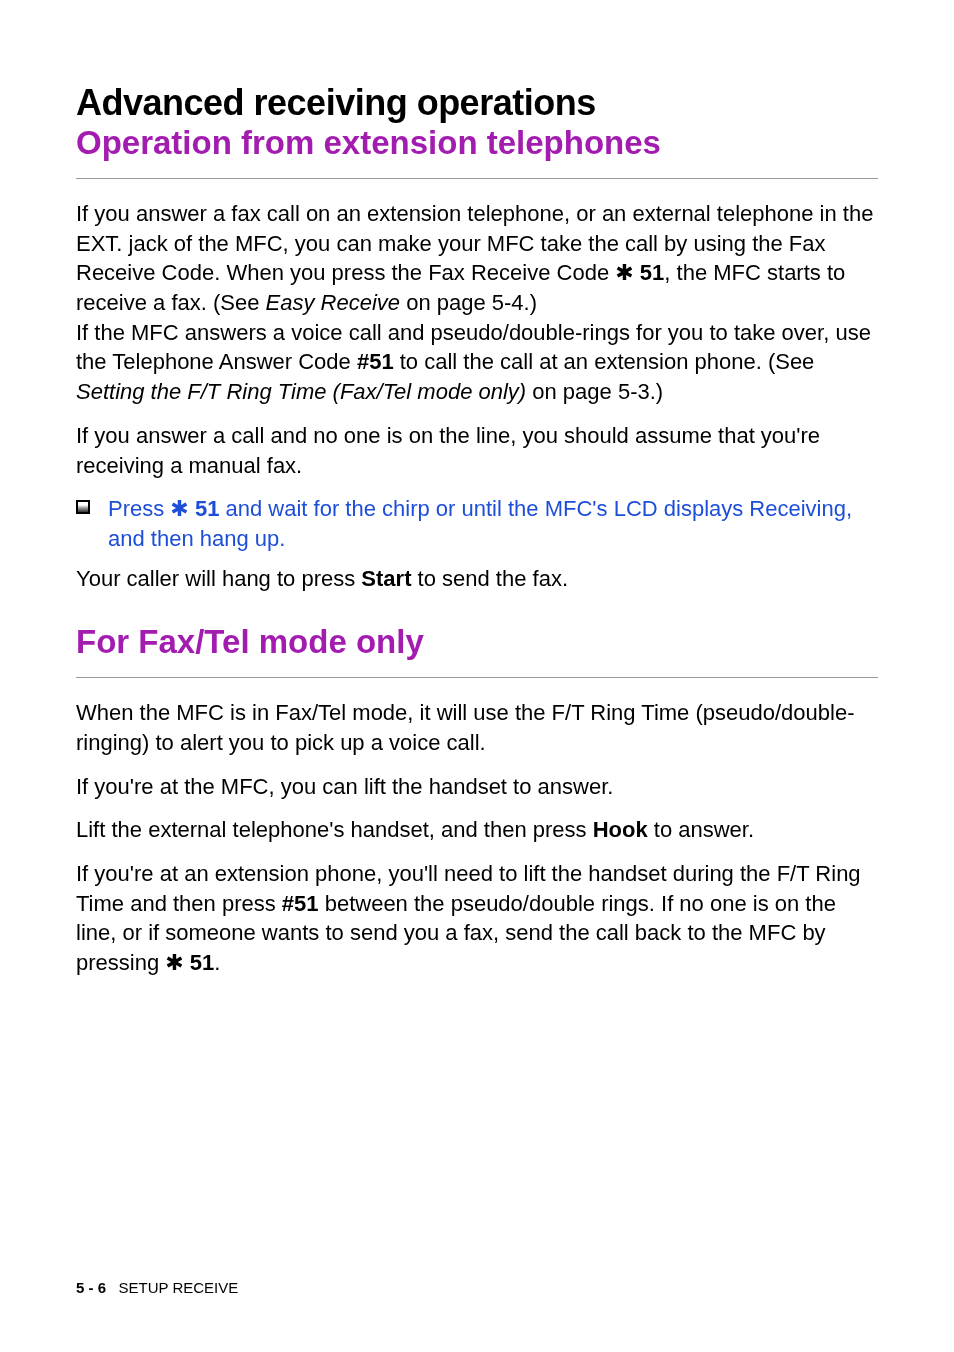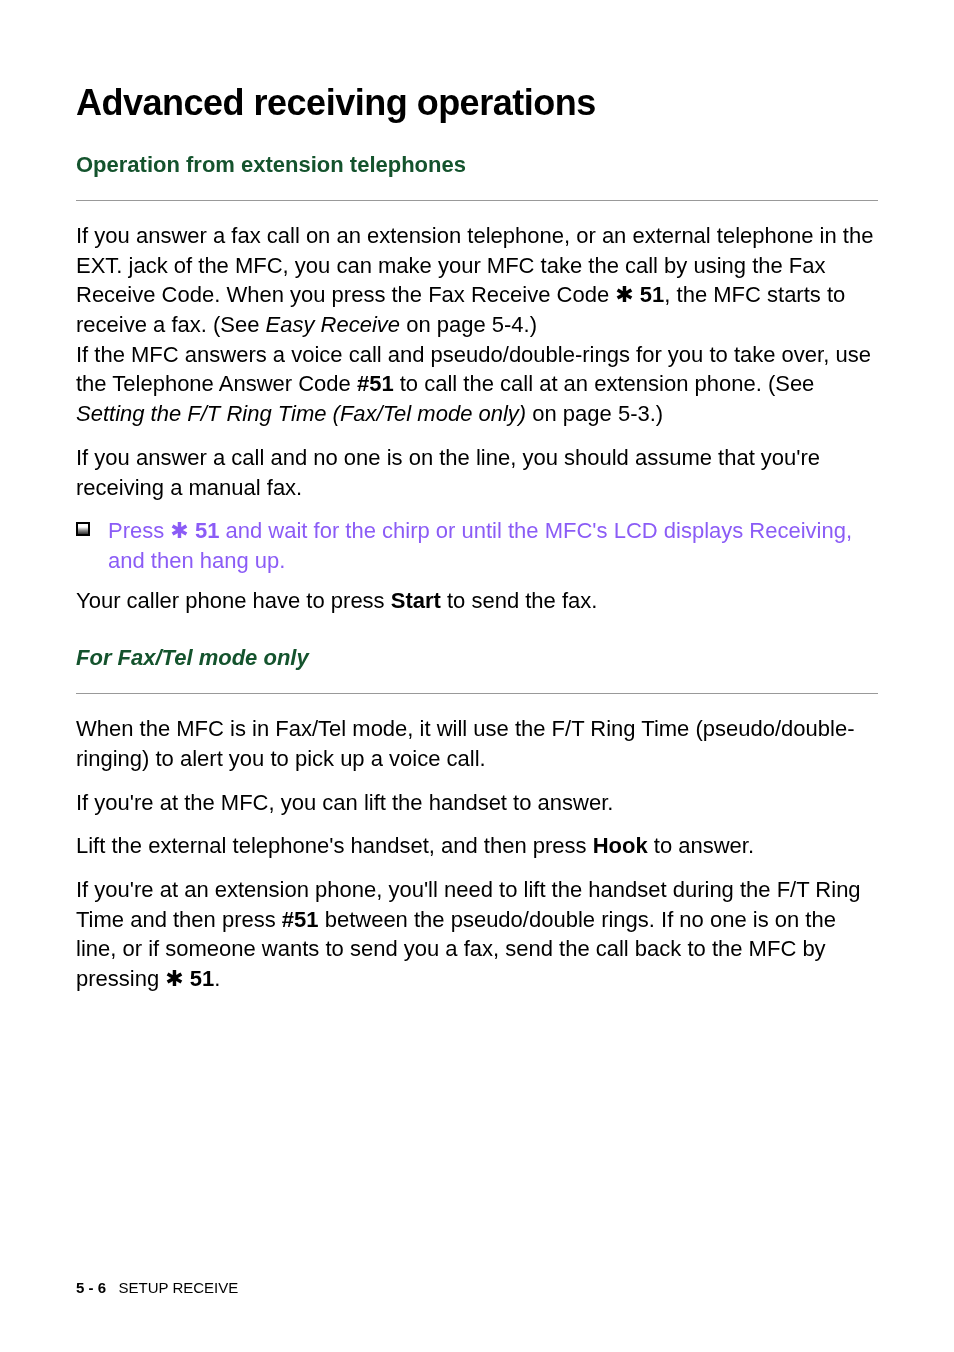--- a/index.html
+++ b/index.html
@@ -12,29 +12,28 @@
       background: #ffffff;
       width: 954px;
       height: 1352px;
       padding: 82px 76px 50px 76px;
       position: relative;
     }
     .main-heading {
       font-size: 36px;
       font-weight: bold;
       color: #000;
-      margin-bottom: 28px;
       letter-spacing: -0.5px;
     }
     .section-heading {
-      font-size: 22px;
+      font-size: 33px;
       font-weight: bold;
-      color: #14532d;
+      color: #a21caf;
       border-bottom: 1.5px solid #999;
-      padding-bottom: 22px;
+      padding-bottom: 16px;
       margin-bottom: 20px;
     }
     .body-text {
       font-size: 22px;
       line-height: 1.35;
       color: #000;
       margin-bottom: 0;
     }
     .body-block {
       margin-bottom: 14px;
@@ -56,25 +55,24 @@
       height: 14px;
       border: 2px solid #000;
       background: linear-gradient(to bottom, #fff 0%, #fff 30%, #999 60%, #333 100%);
       margin-top: 6px;
       margin-right: 18px;
       flex-shrink: 0;
     }
     .bullet-text {
       font-size: 22px;
       line-height: 1.35;
-      color: #8b5cf6;
+      color: #1d4ed8;
     }
     .section-gap {
       margin-top: 30px;
-      font-style: italic;
     }
     .footer {
       position: absolute;
       bottom: 56px;
       left: 76px;
       font-size: 15px;
       color: #000;
     }
     .footer-page {
       font-weight: bold;
@@ -105,21 +103,21 @@
 
 <div class="bullet-row">
   <div class="bullet-icon"></div>
   <div class="bullet-text">
     <span>Press </span><span class="star">✱</span> <span class="bold">51</span><span> and wait for the chirp or until the MFC's LCD displays Receiving, and then hang up.</span>
   </div>
 </div>
 
 <div class="body-block">
   <p class="body-text">
-    <span>Your caller phone have to press </span><span class="bold">Start</span><span> to send the fax.</span>
+    <span>Your caller will hang to press </span><span class="bold">Start</span><span> to send the fax.</span>
   </p>
 </div>
 
 <h2 class="section-heading section-gap">For Fax/Tel mode only</h2>
 
 <div class="body-block">
   <p class="body-text">When the MFC is in Fax/Tel mode, it will use the F/T Ring Time (pseudo/double-ringing) to alert you to pick up a voice call.</p>
 </div>
 
 <div class="body-block">

